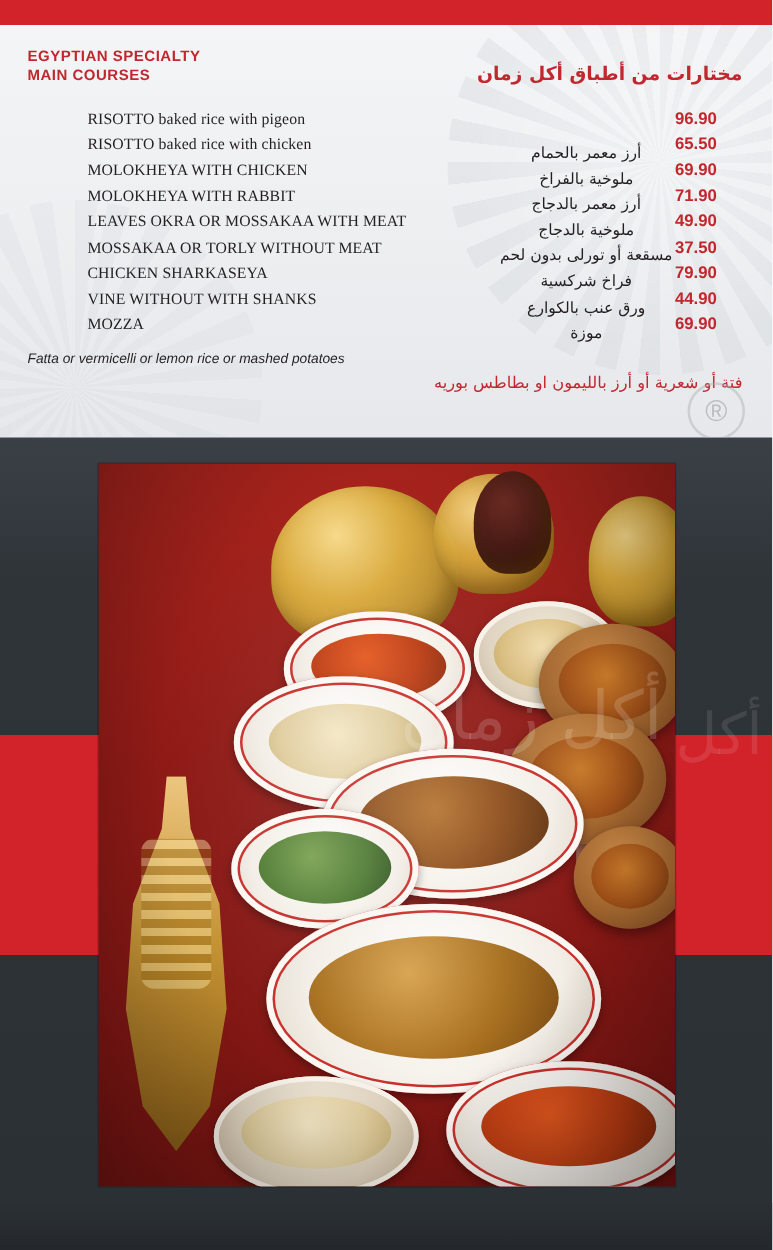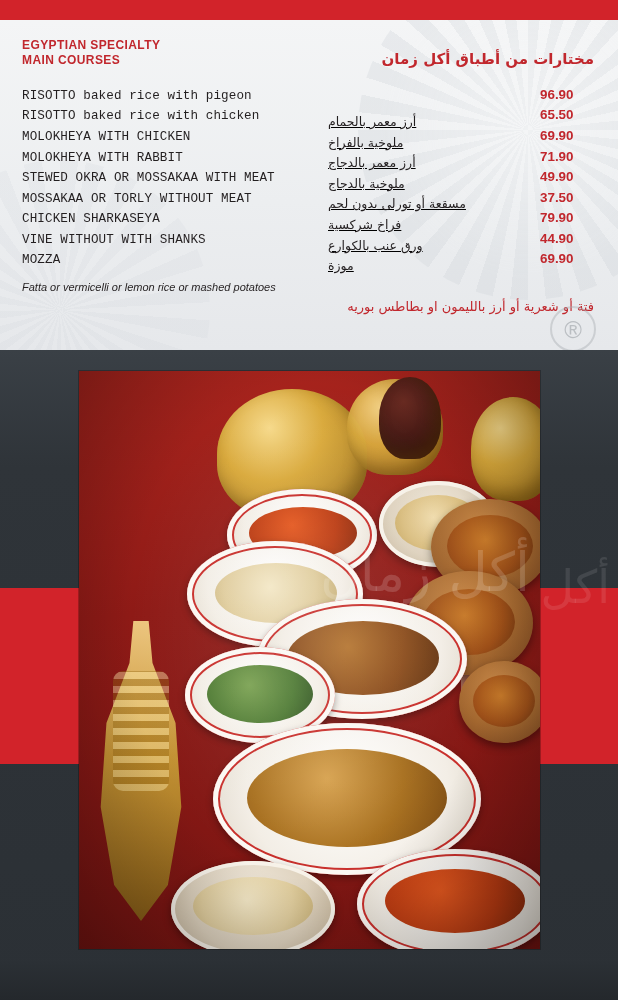--- a/index.html
+++ b/index.html
@@ -94,42 +94,42 @@
   .row {
     display: flex;
     align-items: baseline;
     height: 20.6px;
   }
   .row .name {
     color: #231f20;
     font-size: 12.6px;
     letter-spacing: .1px;
     white-space: nowrap;
-    font-family: Liberation Mono, monospace;
+    font-family: Liberation Serif, serif;
+    margin-left: 48px;
   }
   .row .price {
     color: #c1272d;
     font-weight: bold;
     font-size: 13.4px;
     margin-left: auto;
     width: 64px;
     text-align: left;
     padding-left: 8px;
   }
 
   
   .items-ar {
     position: absolute;
     top: 92px;
-    right: 40px;
+    right: 24px;
     width: 250px;
     z-index: 3;
     direction: rtl;
-    text-align: left;
-    text-decoration: underline;
+    text-align: center;
   }
   .row-ar {
     height: 20.6px;
     color: #231f20;
     font-size: 12.5px;
     font-family: "DejaVu Sans", sans-serif;
     line-height: 20.6px;
     white-space: nowrap;
   }
 
@@ -333,21 +333,21 @@
         </div>
         <div class="row">
           <span class="name">MOLOKHEYA WITH CHICKEN</span>
           <span class="price">69.90</span>
         </div>
         <div class="row">
           <span class="name">MOLOKHEYA WITH RABBIT</span>
           <span class="price">71.90</span>
         </div>
         <div class="row">
-          <span class="name">STEWED OKRA OR MOSSAKAA WITH MEAT</span>
+          <span class="name">LEAVES OKRA OR MOSSAKAA WITH MEAT</span>
           <span class="price">49.90</span>
         </div>
         <div class="row">
           <span class="name">MOSSAKAA OR TORLY WITHOUT MEAT</span>
           <span class="price">37.50</span>
         </div>
         <div class="row">
           <span class="name">CHICKEN SHARKASEYA</span>
           <span class="price">79.90</span>
         </div>

